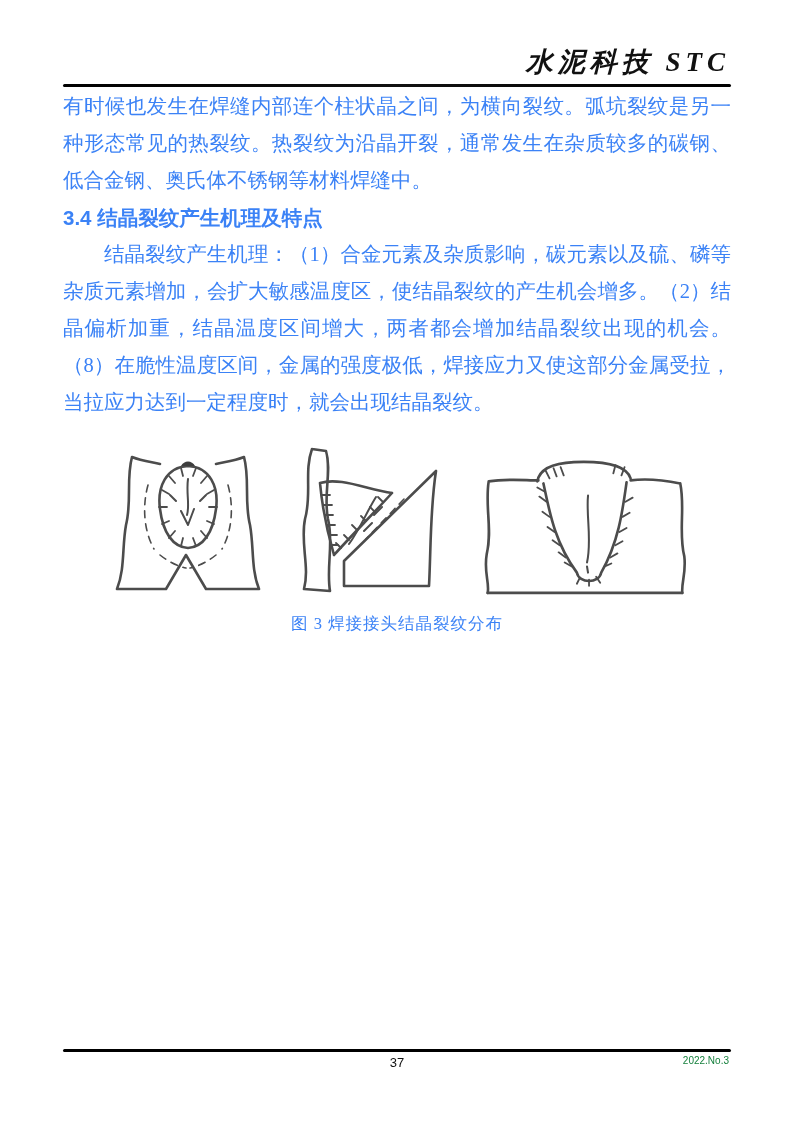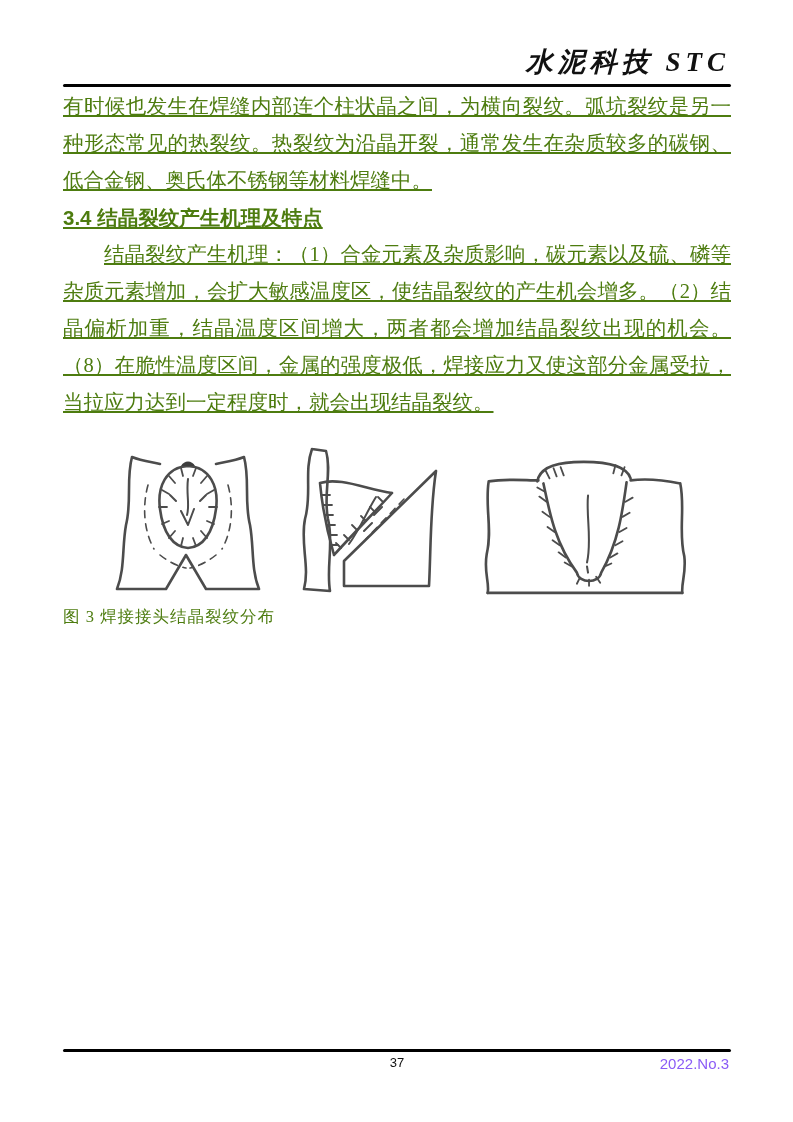--- a/index.html
+++ b/index.html
@@ -17,52 +17,51 @@
   .header-rule {
     position:absolute; top:84px; left:63px; width:668px; height:3px;
     background:linear-gradient(90deg,#000 0%,#111 50%,#000 100%);
     border-radius:2px;
   }
   .content {
     position:absolute; top:88px; left:63px; width:668px;
   }
   .content p {
     font-size:20.5px; line-height:37px; text-align:justify;
-    color:#4d7c0f;
-    text-decoration:underline;
+    color:#3b82f6;
   }
   .content p.indent { text-indent:2em; }
   .section-heading {
     font-family:"Liberation Sans","DejaVu Sans",sans-serif;
     font-weight:700; font-size:21px; line-height:37px; color:#0d0d0d;
   }
   sup.cite { font-size:12px; line-height:0; }
   .figure-block { margin-top:20px; }
   .sketch-row {
     display:flex; justify-content:center; align-items:flex-end; gap:16px;
     height:160px;
   }
   .sketch-row svg { display:block; }
   .fig-caption {
-    margin-top:5px; font-size:16.5px; line-height:22px;
-    color:#4d7c0f; letter-spacing:1px;
+    margin-top:12px; text-align:center; font-size:16.5px; line-height:22px;
+    color:#3b82f6; letter-spacing:1px;
   }
   .footer-rule {
     position:absolute; top:1049px; left:63px; width:668px; height:3px;
     background:#000; border-radius:2px;
   }
   .footer-page-number {
     position:absolute; top:1055px; left:63px; width:668px; text-align:center;
     font-family:"Liberation Sans","DejaVu Sans",sans-serif;
     font-size:13px; color:#111;
   }
   .footer-issue {
     position:absolute; top:1055px; right:64px;
     font-family:"Liberation Sans","DejaVu Sans",sans-serif;
-    font-size:15px; color:#8b5cf6;
+    font-size:10px; color:#15803d;
   }
   .sk { stroke:#4c4c4c; fill:none; stroke-linecap:round; stroke-linejoin:round; }
   .sk-outline { stroke-width:2.6; }
   .sk-detail  { stroke-width:2; }
   .sk-tick    { stroke-width:1.8; }
   .sk-dash    { stroke-width:1.6; stroke-dasharray:7 6; }
 </style>
 </head>
 <body>
 

